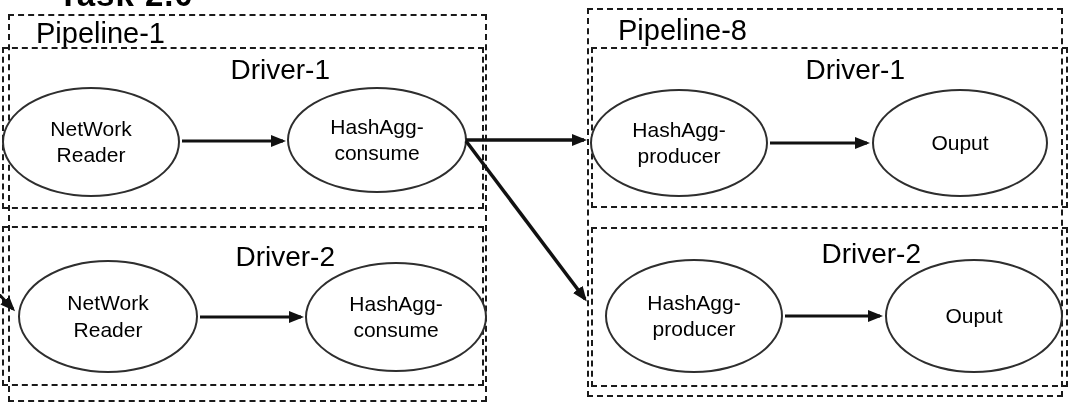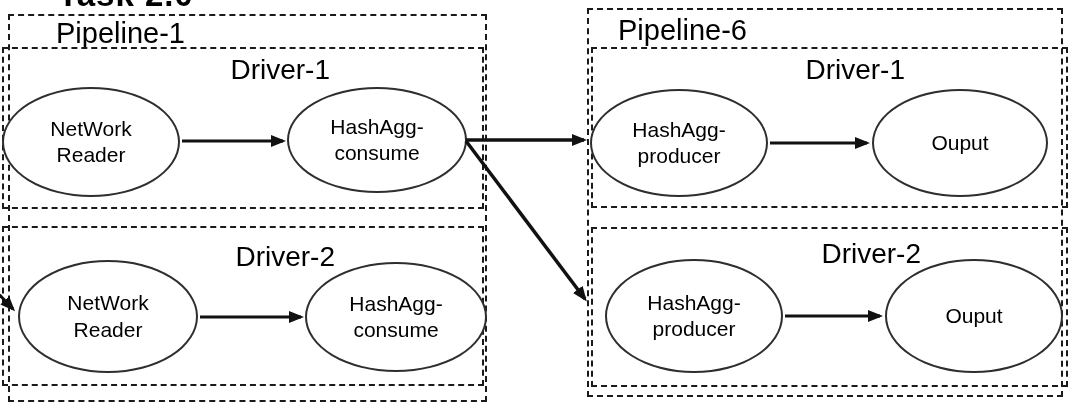--- a/index.html
+++ b/index.html
@@ -65,30 +65,30 @@
   }
 </style>
 </head>
 <body>
 
 <div id="canvas">
 
   <div class="title-fragment">Task 2.0</div>
 
   <div class="dashed-box" style="left:8px; top:14px; width:479px; height:388px;"></div>
-  <div class="pipeline-label" style="left:56px; top:17px;">Pipeline-1</div>
+  <div class="pipeline-label" style="left:36px; top:17px;">Pipeline-1</div>
 
   <div class="dashed-box" style="left:2px; top:47px; width:482px; height:162px;"></div>
   <div class="driver-label" style="left:150px; top:54px;">Driver-1</div>
 
   <div class="dashed-box" style="left:2px; top:226px; width:482px; height:160px;"></div>
   <div class="driver-label" style="left:155px; top:241px;">Driver-2</div>
 
   <div class="dashed-box" style="left:587px; top:8px; width:476px; height:389px;"></div>
-  <div class="pipeline-label" style="left:618px; top:14px;">Pipeline-6</div>
+  <div class="pipeline-label" style="left:618px; top:14px;">Pipeline-8</div>
 
   <div class="dashed-box" style="left:591px; top:47px; width:477px; height:161px;"></div>
   <div class="driver-label" style="left:725px; top:54px;">Driver-1</div>
 
   <div class="dashed-box" style="left:591px; top:227px; width:477px; height:160px;"></div>
   <div class="driver-label" style="left:741px; top:238px;">Driver-2</div>
 
   <div class="ellipse" style="left:2px; top:87px; width:178px; height:110px;">
     <span>NetWork</span>
     <span>Reader</span>

